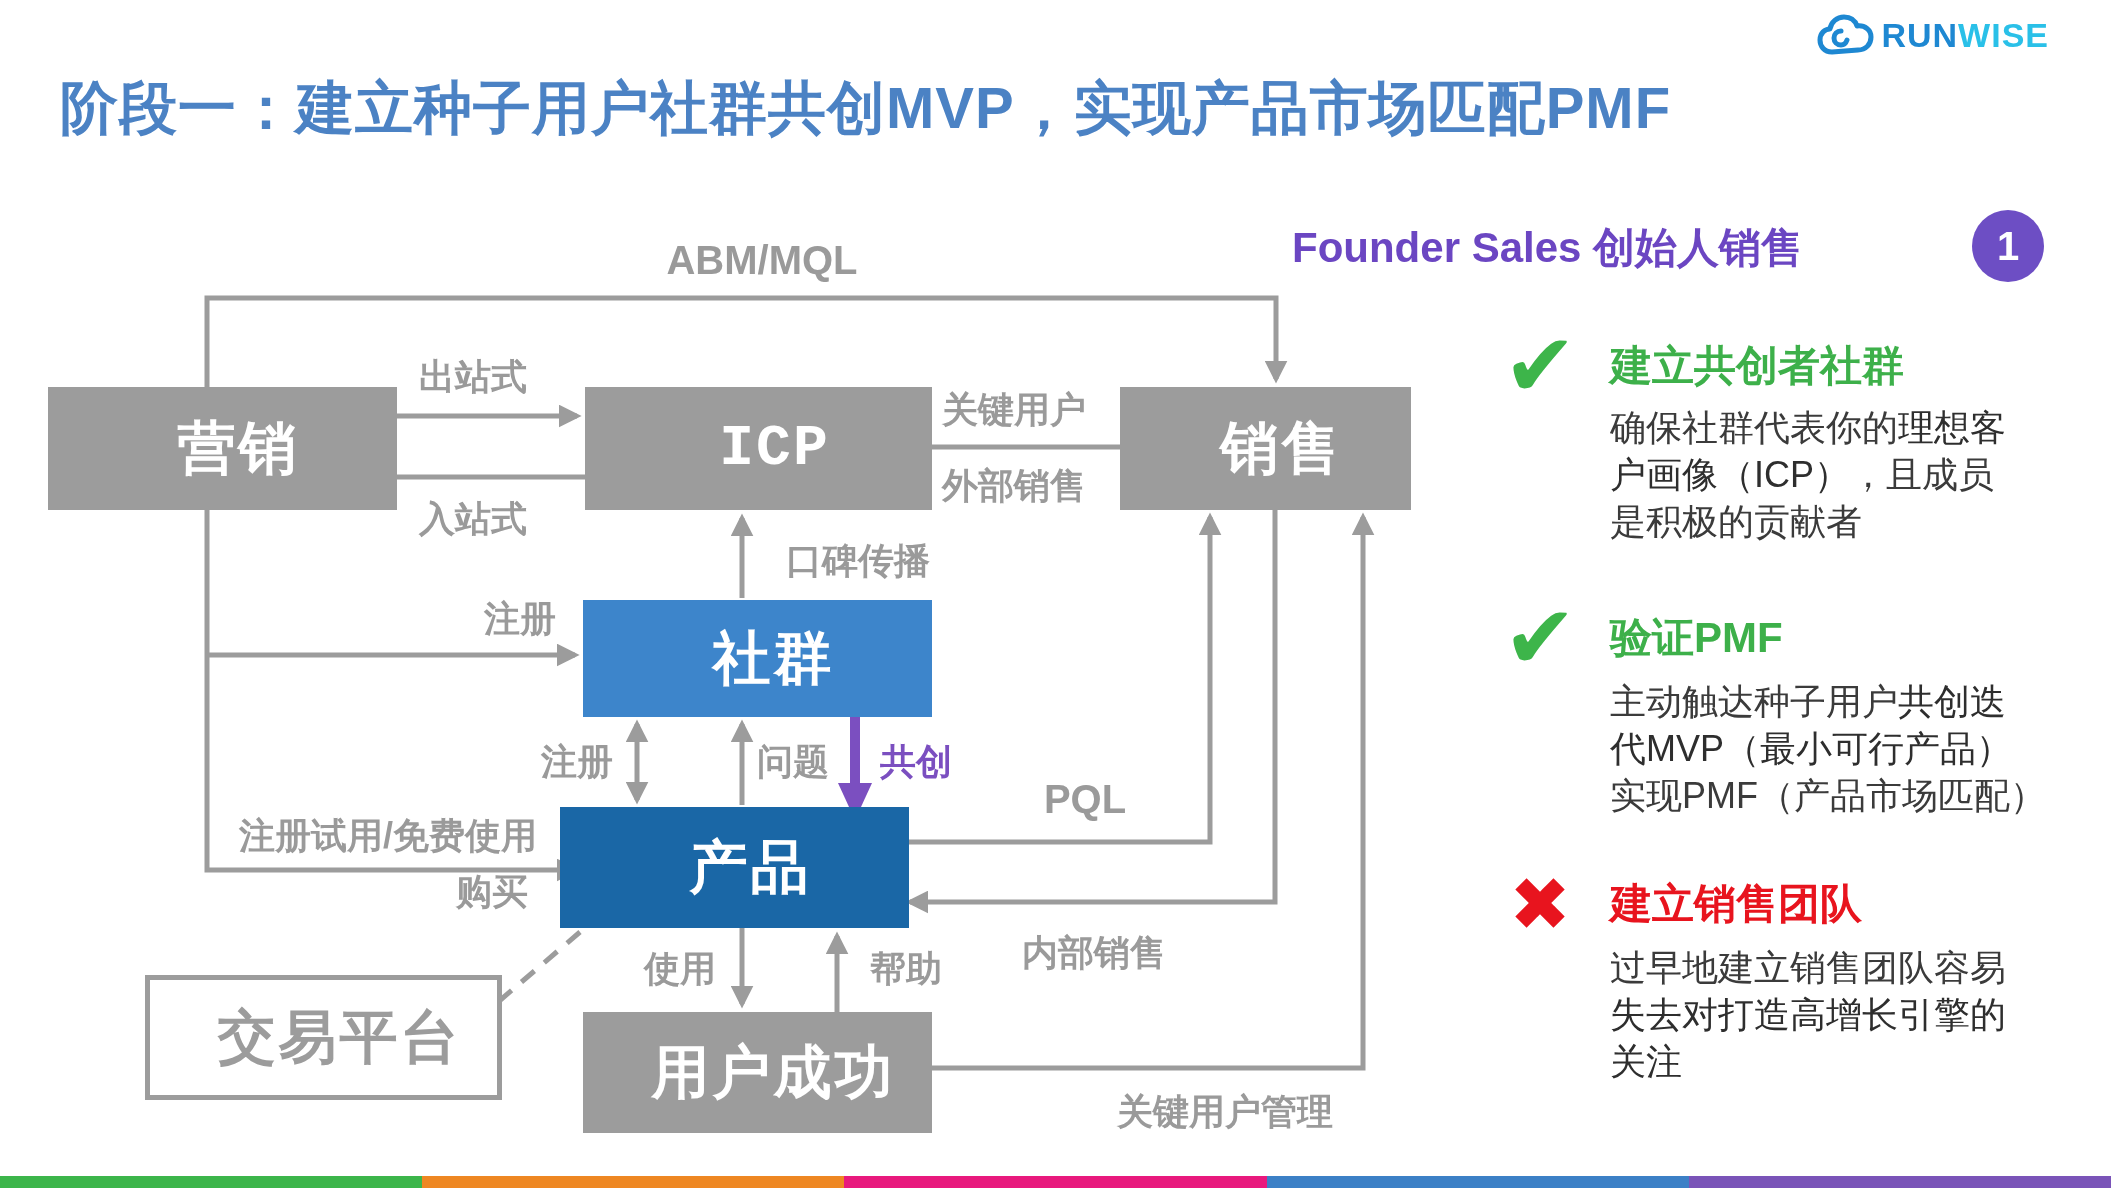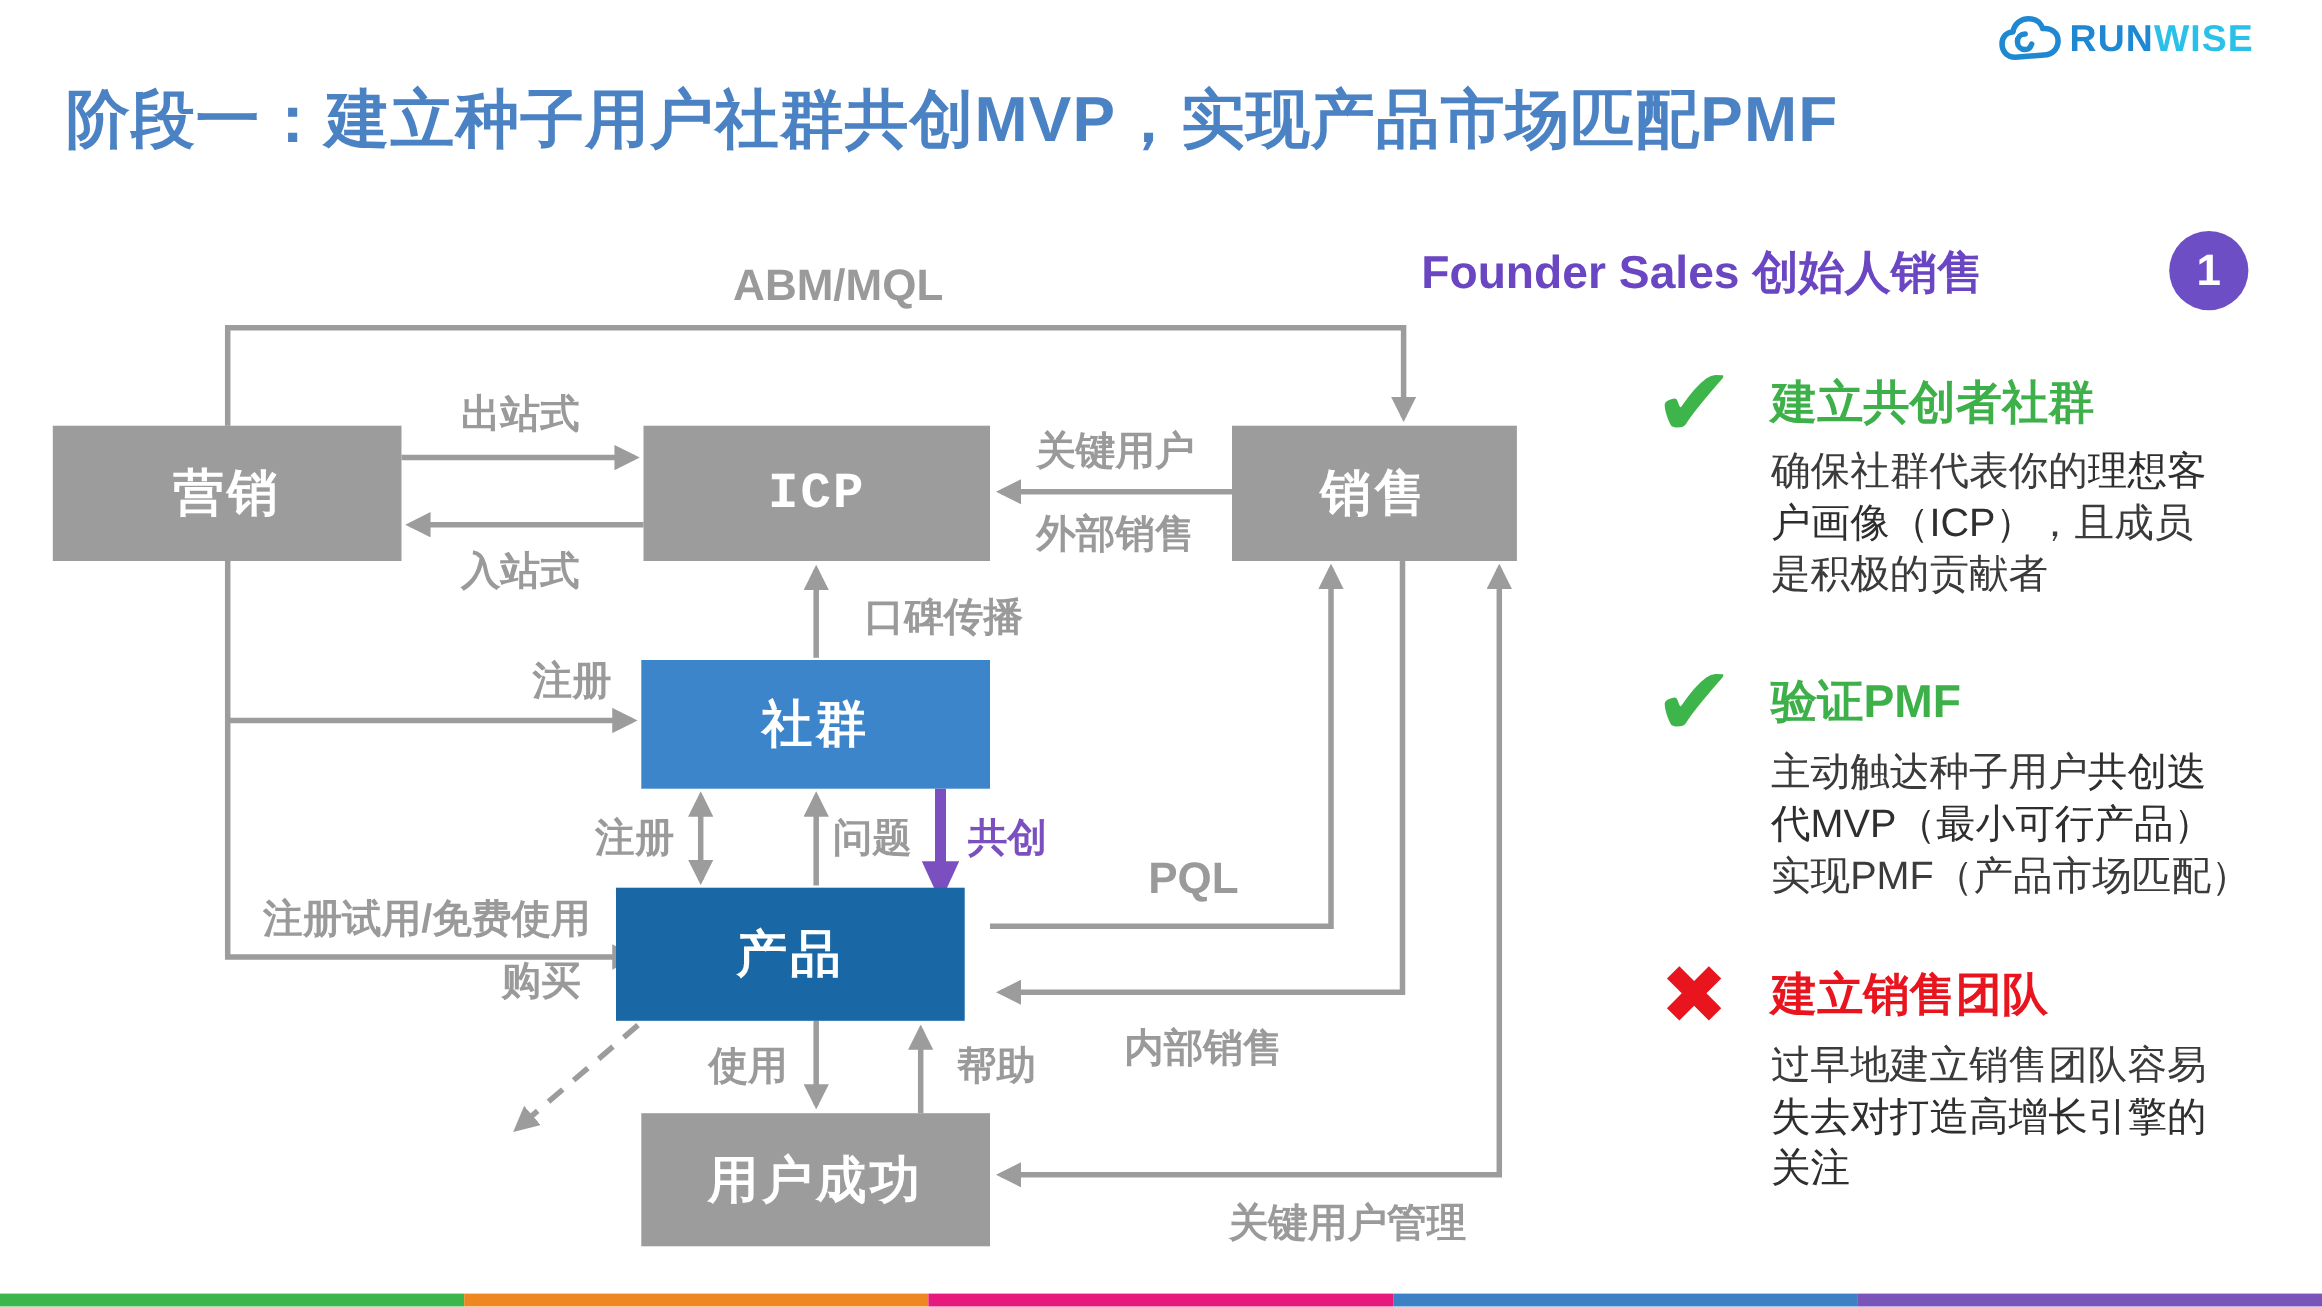--- a/index.html
+++ b/index.html
@@ -14,22 +14,23 @@
     letter-spacing:1px;white-space:nowrap;
   }
   
   .logo{right:62px;top:14px;display:flex;align-items:center;gap:6px;}
   .logo-text{font-size:34px;font-weight:800;letter-spacing:1px;}
   .logo-run{color:#1e88d2;}
   .logo-wise{color:#2ac0e8;}
   
   .box{
     display:flex;align-items:center;justify-content:center;
-    font-size:46px;font-weight:700;color:#ffffff;background:#9c9c9c;
+    font-size:58px;font-weight:700;color:#ffffff;background:#9c9c9c;
     letter-spacing:3px;
+    padding-left:32px;
   }
   .box.community{background:#3d85cb;}
   .box.product{background:#1a67a6;}
   .box.platform{background:#ffffff;border:5px solid #9c9c9c;color:#9c9c9c;}
   .box.icp-font{font-family:"Liberation Mono","DejaVu Sans Mono",monospace;letter-spacing:2px;}
   
   .elabel{
     transform:translate(-50%,-50%);font-size:36px;font-weight:700;color:#9a9a9a;
     white-space:nowrap;
   }
@@ -97,20 +98,21 @@
     <span class="logo-text">
       <span class="logo-run">RUN</span><span class="logo-wise">WISE</span>
     </span>
   </div>
 
   <div class="abs box" style="left:48px;top:387px;width:317px;height:123px;">营销</div>
   <div class="abs box icp-font" style="left:585px;top:387px;width:315px;height:123px;">ICP</div>
   <div class="abs box" style="left:1120px;top:387px;width:259px;height:123px;">销售</div>
   <div class="abs box community" style="left:583px;top:600px;width:317px;height:117px;">社群</div>
   <div class="abs box product" style="left:560px;top:807px;width:317px;height:121px;">产品</div>
+  <div class="abs box platform" style="left:145px;top:975px;width:315px;height:115px;">交易平台</div>
   <div class="abs box" style="left:583px;top:1012px;width:317px;height:121px;">用户成功</div>
 
   <div class="abs elabel" style="left:762px;top:260px;font-size:40px;">ABM/MQL</div>
   <div class="abs elabel" style="left:473px;top:377px;">出站式</div>
   <div class="abs elabel" style="left:473px;top:519px;">入站式</div>
   <div class="abs elabel" style="left:1014px;top:410px;">关键用户</div>
   <div class="abs elabel" style="left:1014px;top:486px;">外部销售</div>
   <div class="abs elabel" style="left:858px;top:561px;">口碑传播</div>
   <div class="abs elabel" style="left:520px;top:619px;">注册</div>
   <div class="abs elabel" style="left:577px;top:762px;">注册</div>

